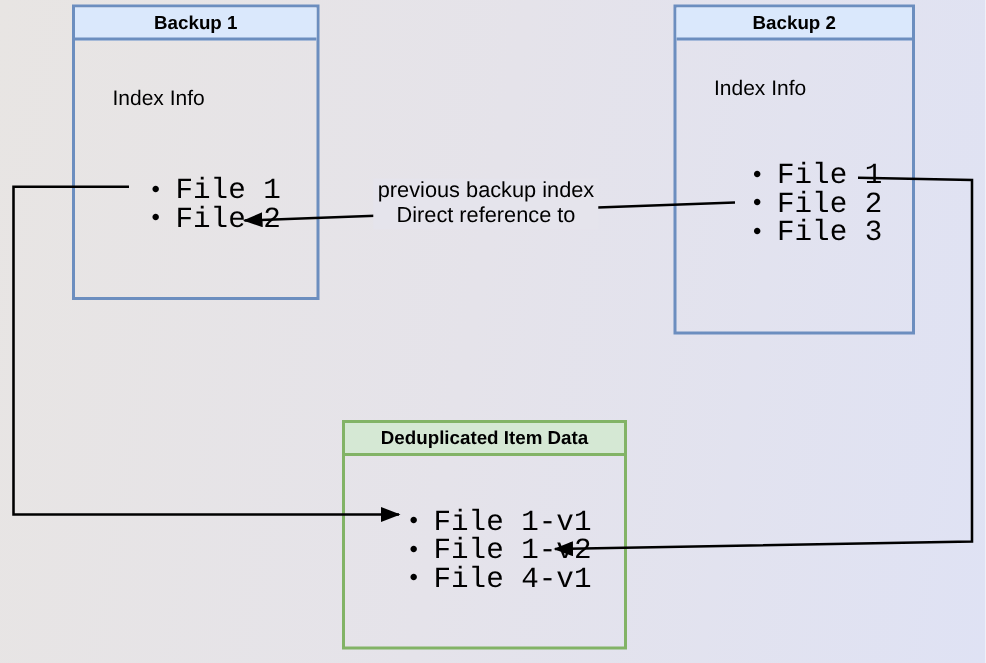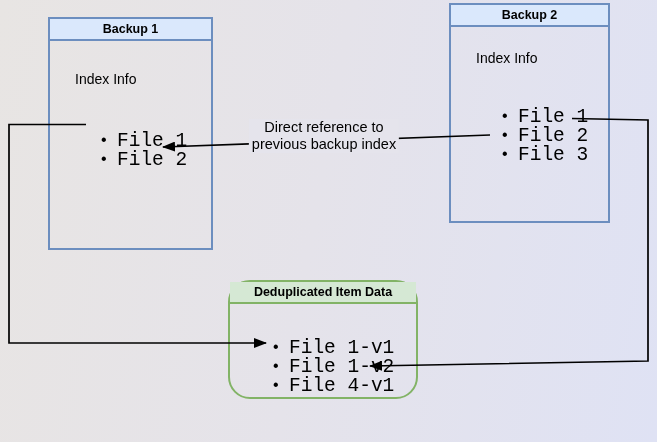--- a/index.html
+++ b/index.html
@@ -18,29 +18,29 @@
   .green{border-color:#82b366;}
   .green .hdr{background:#d5e8d4;border-color:#82b366;}
   .body-label{position:absolute;font-size:14px;white-space:nowrap;}
   ul.items{position:absolute;margin:0;padding:0;list-style:none;font-family:Liberation Mono, monospace;}
   ul.items li{
     position:relative;height:19px;line-height:19px;font-size:19.5px;
     padding-left:18px;white-space:nowrap;
   }
   ul.items li::before{content:'\2022';position:absolute;left:0;top:0;font-size:16px;}
 
-  #backup1{left:48px;top:17px;width:165px;height:233px;}
+  #backup1{left:48px;top:3px;width:165px;height:197px;}
   #backup1 .body-label{left:25px;top:52px;}
   #backup1 .items{left:49px;top:113px;}
 
   #backup2{left:449px;top:3px;width:161px;height:220px;}
   #backup2 .body-label{left:25px;top:45px;}
   #backup2 .items{left:49px;top:103px;}
 
-  #dedup{left:228px;top:280px;width:190px;height:119px;border-radius:22px;}
+  #dedup{left:228px;top:280px;width:190px;height:153px;}
   #dedup .items{left:41px;top:57px;}
 
   .connector-layer{position:absolute;left:0;top:0;z-index:5;pointer-events:none;}
 
   .edge-label{
     position:absolute;left:324px;top:119px;transform:translateX(-50%);
     text-align:center;font-size:14.5px;line-height:17px;white-space:nowrap;
     background:#e5e4ec;padding:0 3px;z-index:6;
   }
 </style>
@@ -88,17 +88,17 @@
       <marker id="ah" markerWidth="14" markerHeight="10" refX="12" refY="5" orient="auto" markerUnits="userSpaceOnUse">
         <path d="M0,0 L13,5 L0,10 Z" fill="#000"></path>
       </marker>
     </defs>
     <path d="M490,135 L163,147" fill="none" stroke="#000" stroke-width="1.7" marker-end="url(#ah)"></path>
     <path d="M86,124.5 L9,124.5 L9,343 L266,343" fill="none" stroke="#000" stroke-width="1.7" marker-end="url(#ah)"></path>
     <path d="M572,118.5 L648,120 L648,361 L370,366" fill="none" stroke="#000" stroke-width="1.7" marker-end="url(#ah)"></path>
   </svg>
 
   <div class="edge-label">
+    <div>previous backup index</div>
     <div>Direct reference to</div>
-    <div>previous backup index</div>
   </div>
 
 </div>
 
 </body></html>

